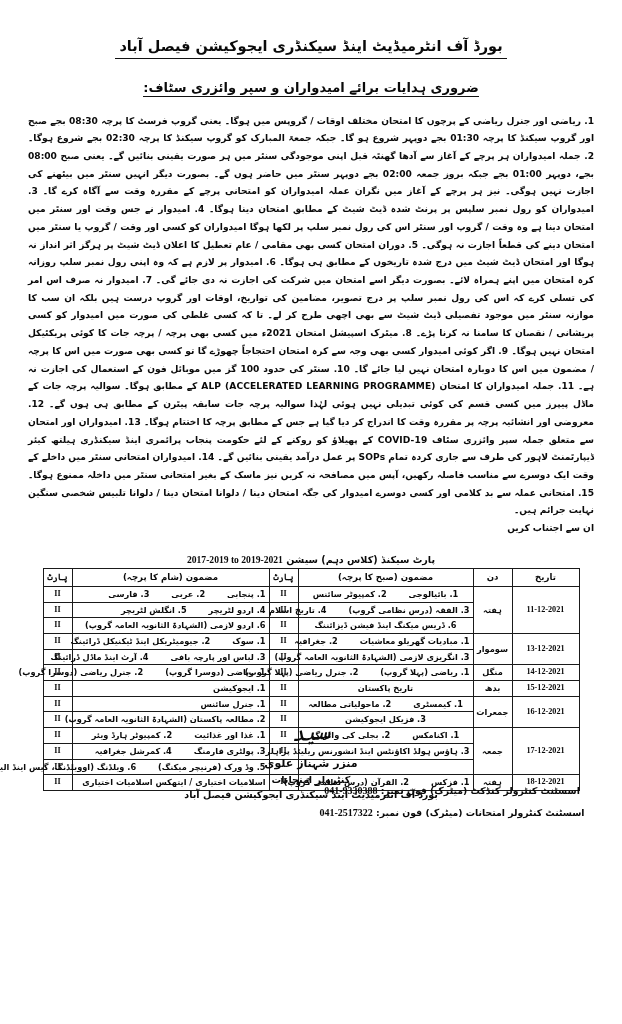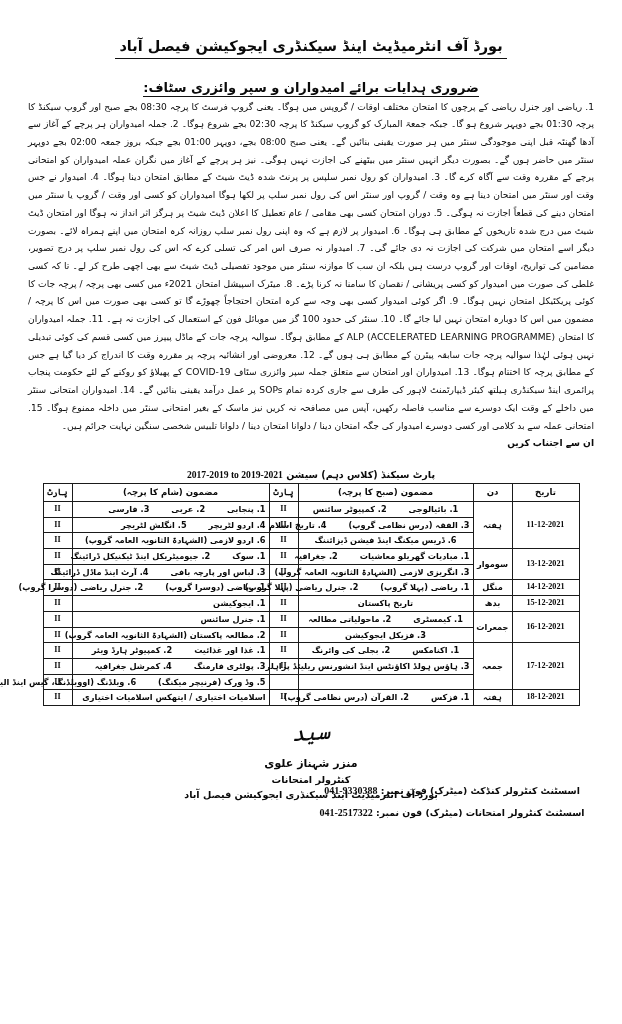--- a/index.html
+++ b/index.html
@@ -54,27 +54,27 @@
     display: inline-block;
     font-size: 13px;
     font-weight: 700;
     border-bottom: 1.2px solid #111;
     padding-bottom: 1px;
     direction: rtl;
   }
 
   
   .instr-body {
-    margin: 2px 16px 0 16px;
+    margin: 16px 16px 0 16px;
     direction: rtl;
     text-align: justify;
     text-align-last: right;
     font-size: 9.1px;
     line-height: 1.95;
-    font-weight: 400;
+    font-weight: 700;
     letter-spacing: .1px;
   }
   .instr-last {
     direction: rtl;
     text-align: right;
     margin: 0 16px;
     font-size: 9.1px;
     font-weight: 600;
     line-height: 1.95;
   }

